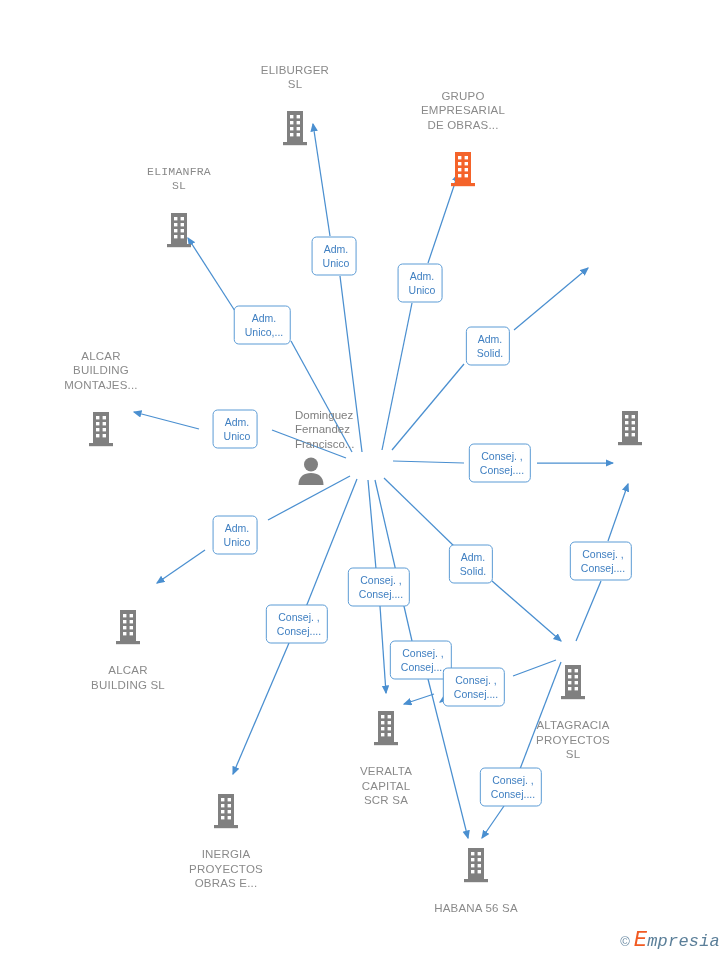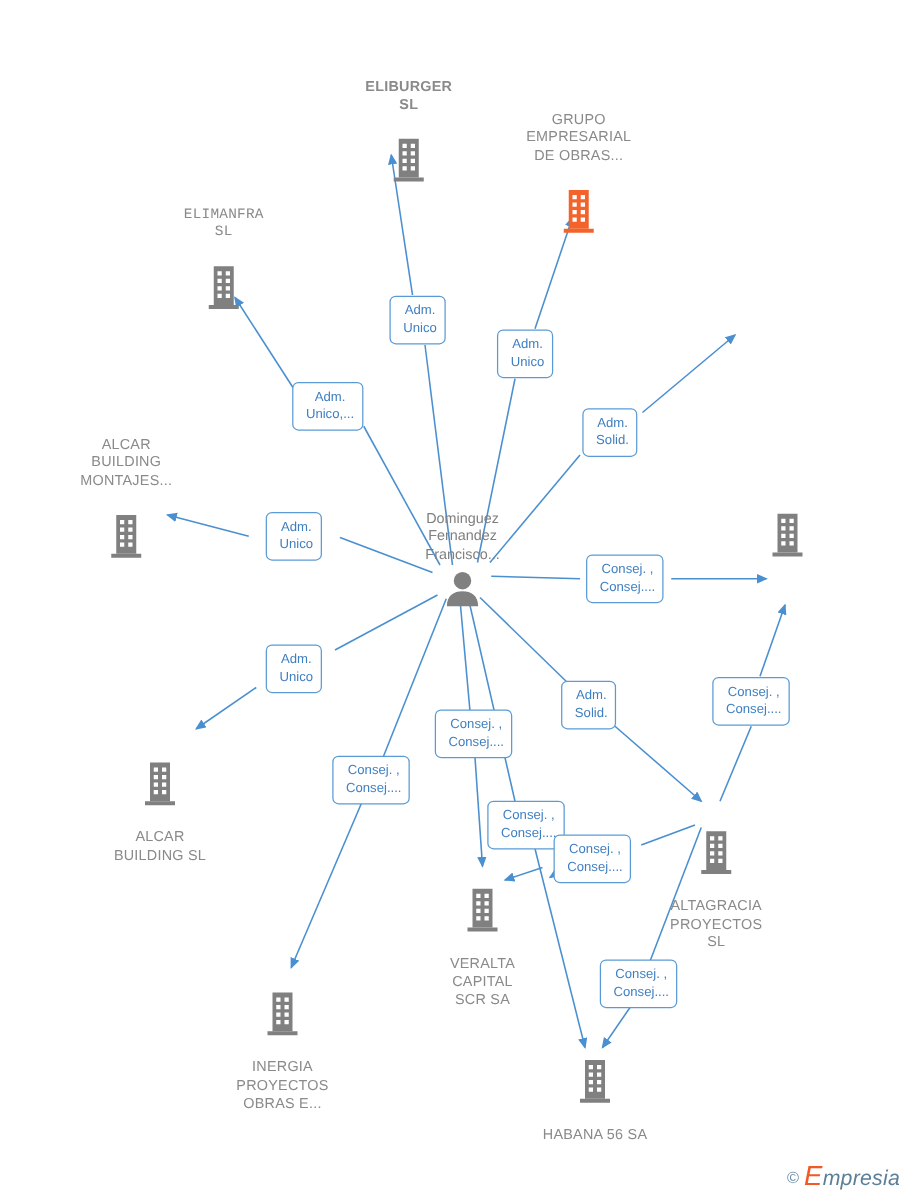--- a/index.html
+++ b/index.html
@@ -37,21 +37,21 @@
   .node .label{ display:block; color:#8a8a8a; }
   .node .glyph{ display:block; line-height:0; }
   .node.below .glyph{ margin-bottom:4px; }
   .node.above .glyph{ margin-top:4px; }
 
   
   .person{
     position:absolute;
     width:150px;
     margin-left:-75px;
-    text-align:center;
+    text-align:left;
     color:#808080;
     font-size:11.5px;
     line-height:14.5px;
     white-space:pre-line;
   }
   .person .glyph{ display:block; line-height:0; margin-top:5px; }
 
   
   .elabel{
     position:absolute;
@@ -77,21 +77,21 @@
     align-items:center;
     gap:4px;
     user-select:none;
   }
   #watermark .copy{
     color:#6b8ba4;
     font-size:13px;
     line-height:1;
   }
   #watermark .wordmark{
-    font-family:Liberation Sans, sans-serif;
+    font-family:Liberation Mono, monospace;
     font-style:italic;
     font-size:17px;
     line-height:1;
     color:#5b7f99;
     letter-spacing:.2px;
   }
   #watermark .wordmark .cap{
     color:#f15a22;
     font-size:22px;
   }
@@ -170,21 +170,21 @@
             <rect x="14.6" y="11" width="3.4" height="3.4"></rect>
           <rect x="8" y="17" width="3.4" height="3.4"></rect>
             <rect x="14.6" y="17" width="3.4" height="3.4"></rect>
           <rect x="8" y="23" width="3.4" height="3.4"></rect>
             <rect x="14.6" y="23" width="3.4" height="3.4"></rect>
         </g>
       </svg>
     </span>
   </div>
 
-  <div class="node above" style="left:327px; top:48px;font-weight:bold;">
+  <div class="node above" style="left:295px; top:48px;">
     <span class="label">ELIBURGER
 SL</span>
     <span class="glyph">
       <svg width="26" height="36" viewBox="0 0 26 36" xmlns="http://www.w3.org/2000/svg">
         <rect x="5" y="1" width="16" height="31" fill="#808080"></rect>
         <rect x="1" y="32" width="24" height="3.2" fill="#808080"></rect>
         <g fill="#ffffff">
           <rect x="8" y="5" width="3.4" height="3.4"></rect>
             <rect x="14.6" y="5" width="3.4" height="3.4"></rect>
           <rect x="8" y="11" width="3.4" height="3.4"></rect>

